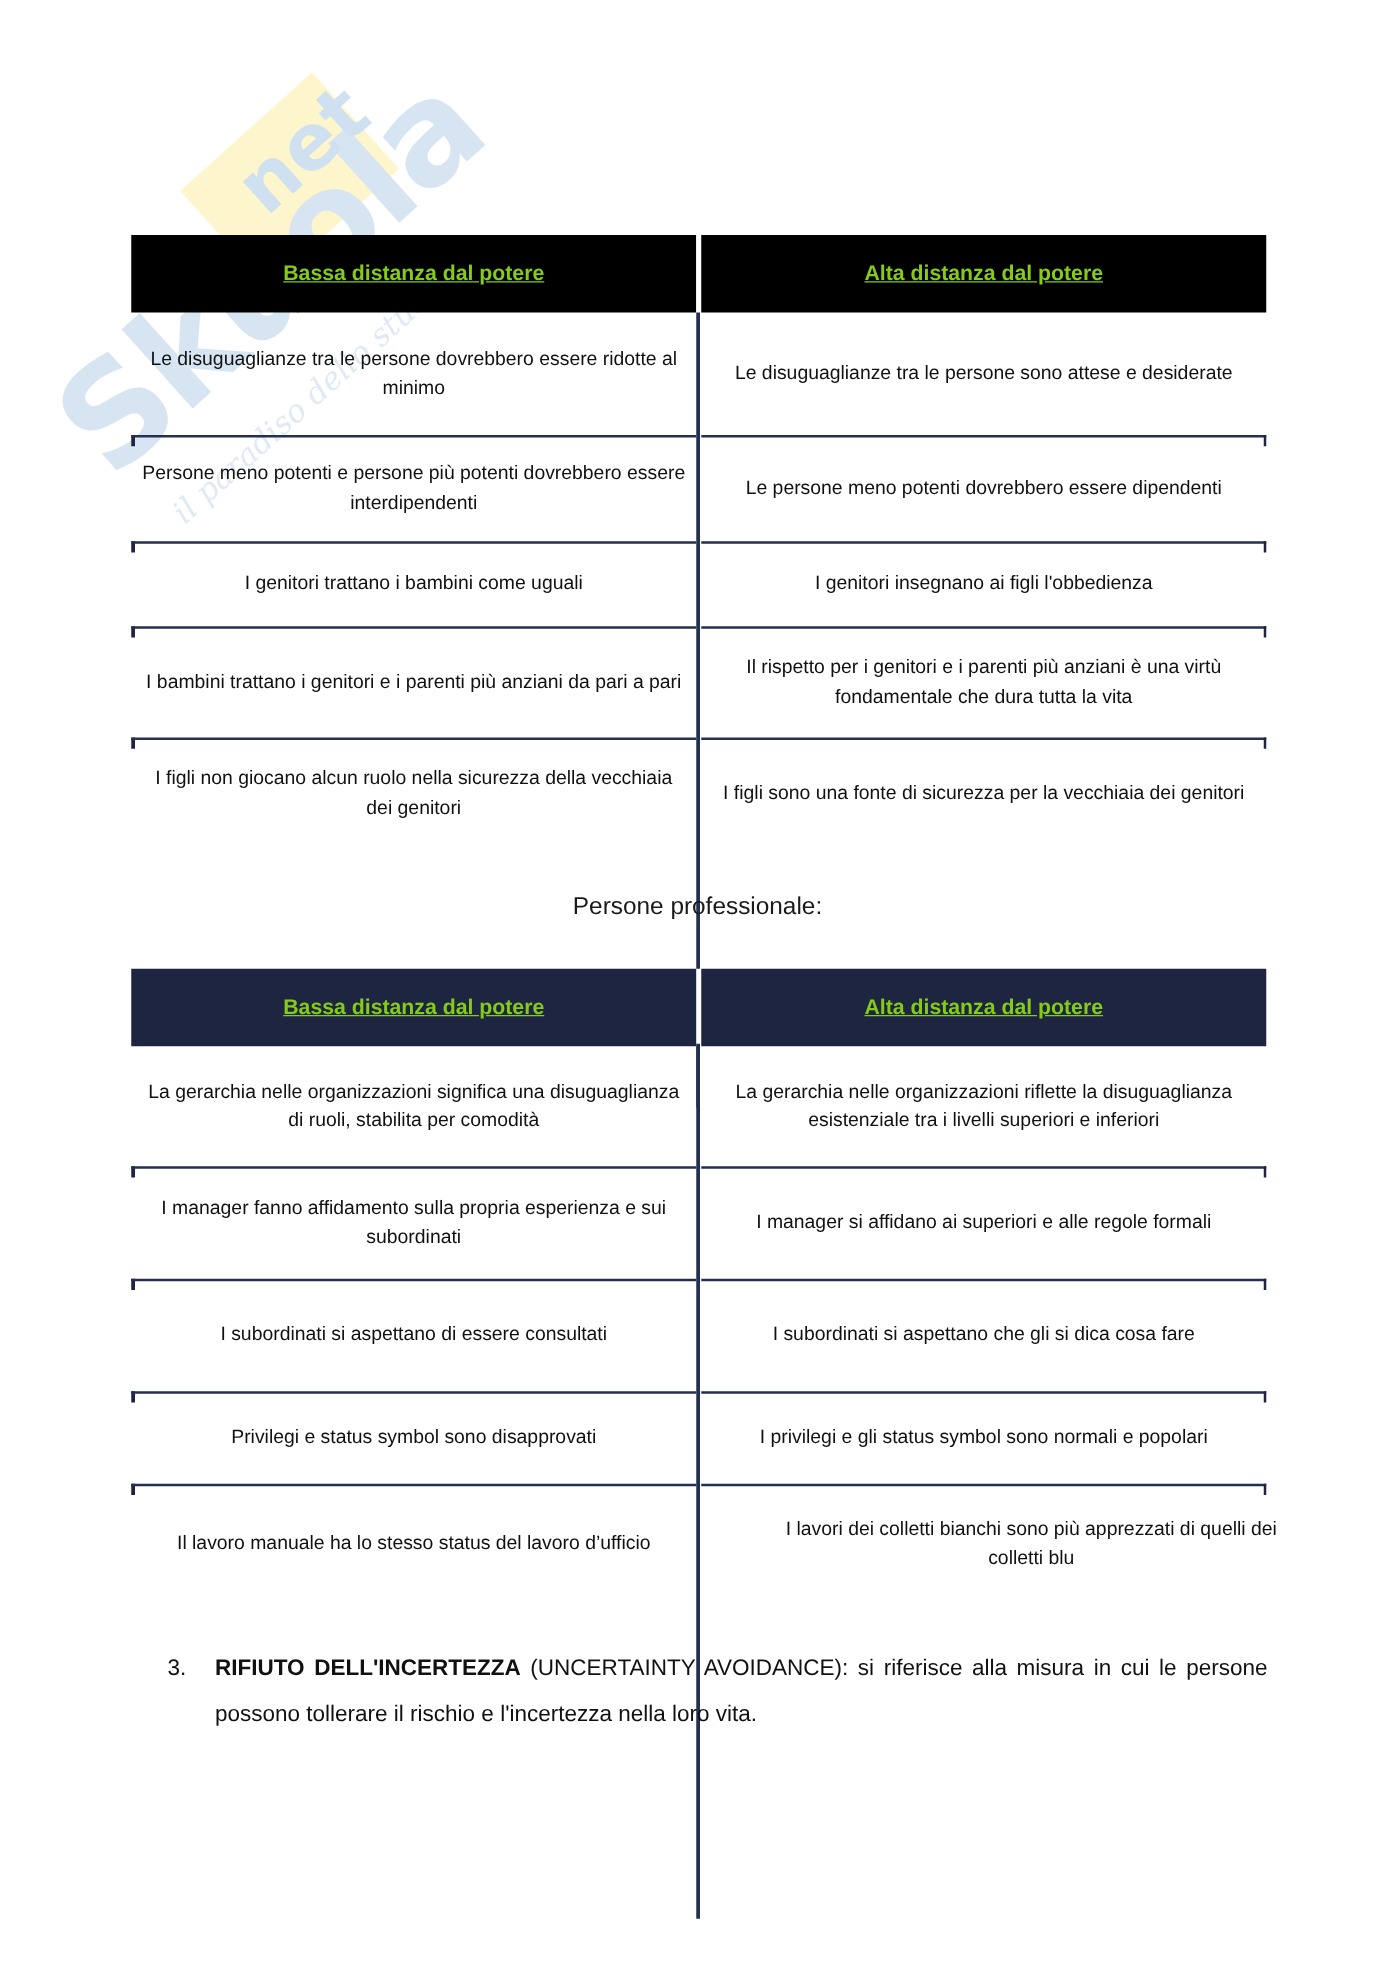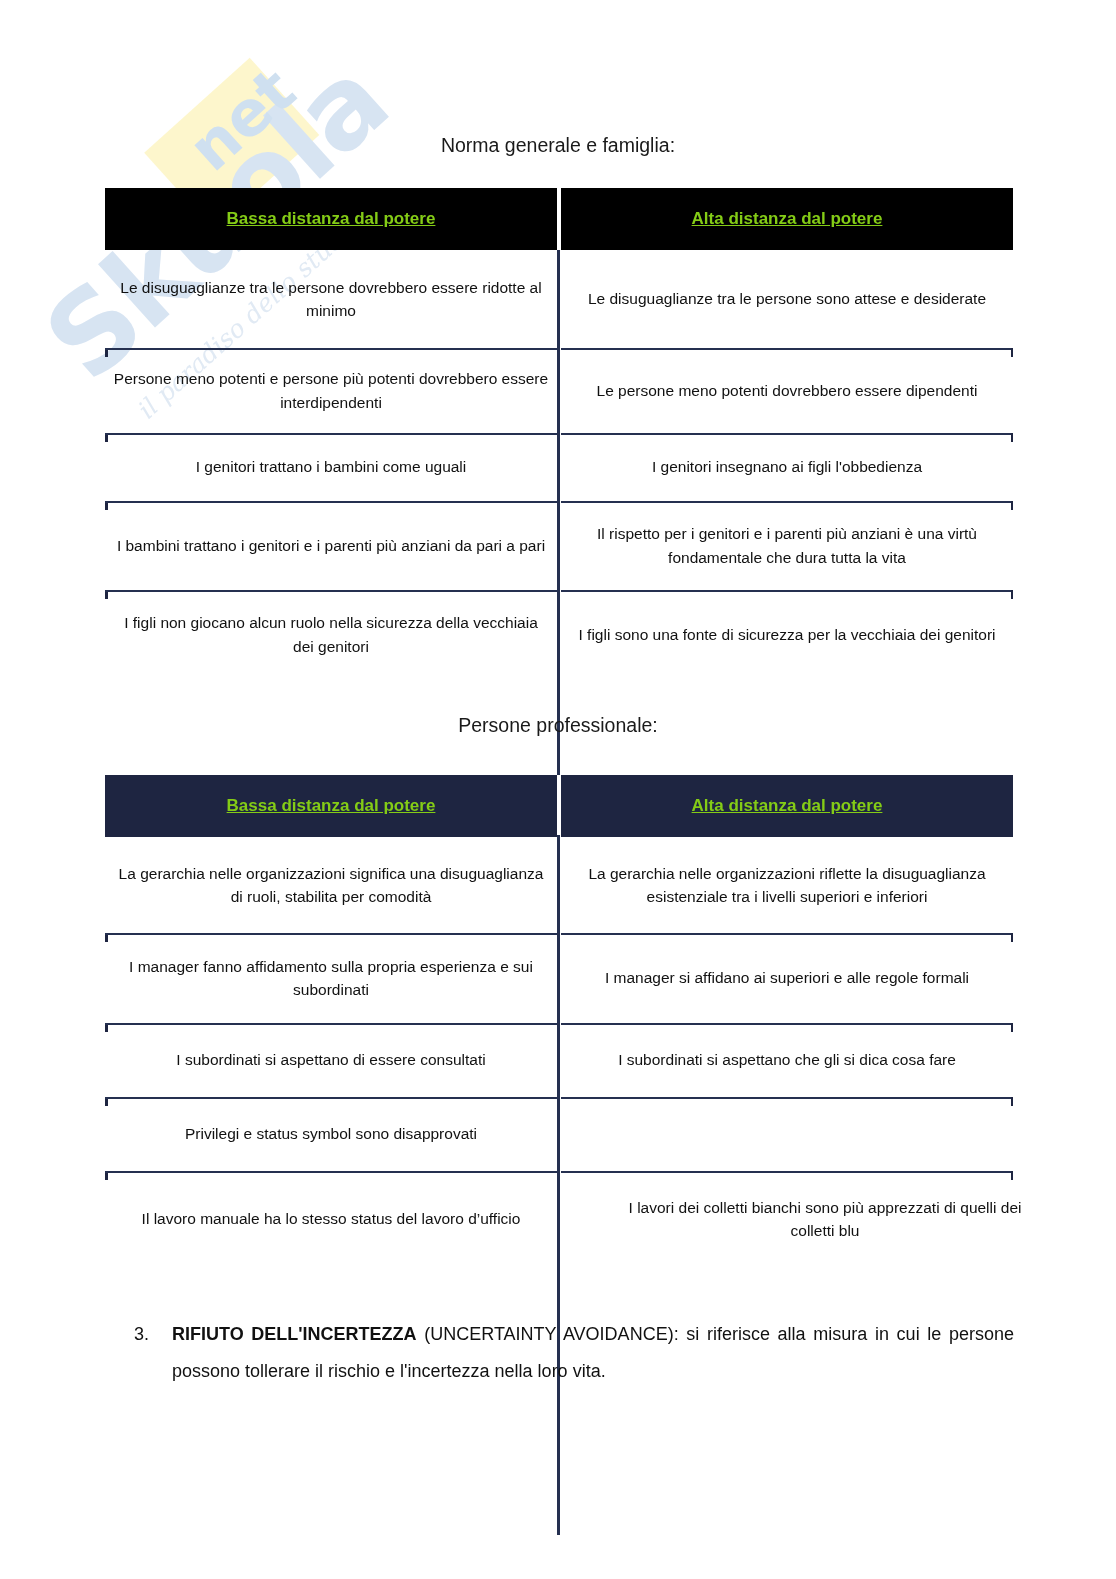--- a/index.html
+++ b/index.html
@@ -200,21 +200,20 @@
   <div class="wm-inner">
     <div class="wm-yellow"></div>
     <div class="wm-word">Skuola</div>
     <div class="wm-net">net</div>
     <div class="wm-tag">il paradiso dello studente</div>
   </div>
 </div>
 
 <div class="page">
 
-  <div class="section-title" style="position:absolute; left:0; top:134px; width:1116px;">Norma generale e famiglia:</div>
 
   <div class="cmp-table tbl-black" style="top:188px;">
     <div class="vrule" style="top:62px; height:636px;"></div>
 
     <div class="hdr-row">
       <div class="hdr-cell">Bassa distanza dal potere</div>
       <div class="hdr-gap"></div>
       <div class="hdr-cell">Alta distanza dal potere</div>
     </div>
 
@@ -277,33 +276,34 @@
     </div>
 
     <div class="body-row" style="height:90px;">
       <div class="sep-left"></div>
         <div class="sep-right"></div>
       <div class="cell">I manager fanno affidamento sulla propria esperienza e sui subordinati</div>
       <div class="cell-gap"></div>
       <div class="cell">I manager si affidano ai superiori e alle regole formali</div>
     </div>
 
+    <div class="body-row" style="height:90px;">
+      <div class="sep-left"></div>
+        <div class="sep-right"></div>
+      <div class="cell">I subordinati si aspettano di essere consultati</div>
+      <div class="cell-gap"></div>
+      <div class="cell">I subordinati si aspettano che gli si dica cosa fare</div>
+    </div>
+
     <div class="body-row" style="height:74px;">
       <div class="sep-left"></div>
         <div class="sep-right"></div>
-      <div class="cell">I subordinati si aspettano di essere consultati</div>
-      <div class="cell-gap"></div>
-      <div class="cell">I subordinati si aspettano che gli si dica cosa fare</div>
-    </div>
-
-    <div class="body-row" style="height:74px;">
-      <div class="sep-left"></div>
-        <div class="sep-right"></div>
       <div class="cell">Privilegi e status symbol sono disapprovati</div>
       <div class="cell-gap"></div>
+      <div class="cell">I privilegi e gli status symbol sono normali e popolari</div>
     </div>
 
     <div class="body-row" style="height:96px;gap:19px;">
       <div class="sep-left"></div>
         <div class="sep-right"></div>
       <div class="cell">Il lavoro manuale ha lo stesso status del lavoro d’ufficio</div>
       <div class="cell-gap"></div>
       <div class="cell">I lavori dei colletti bianchi sono più apprezzati di quelli dei colletti blu</div>
     </div>
   </div>

